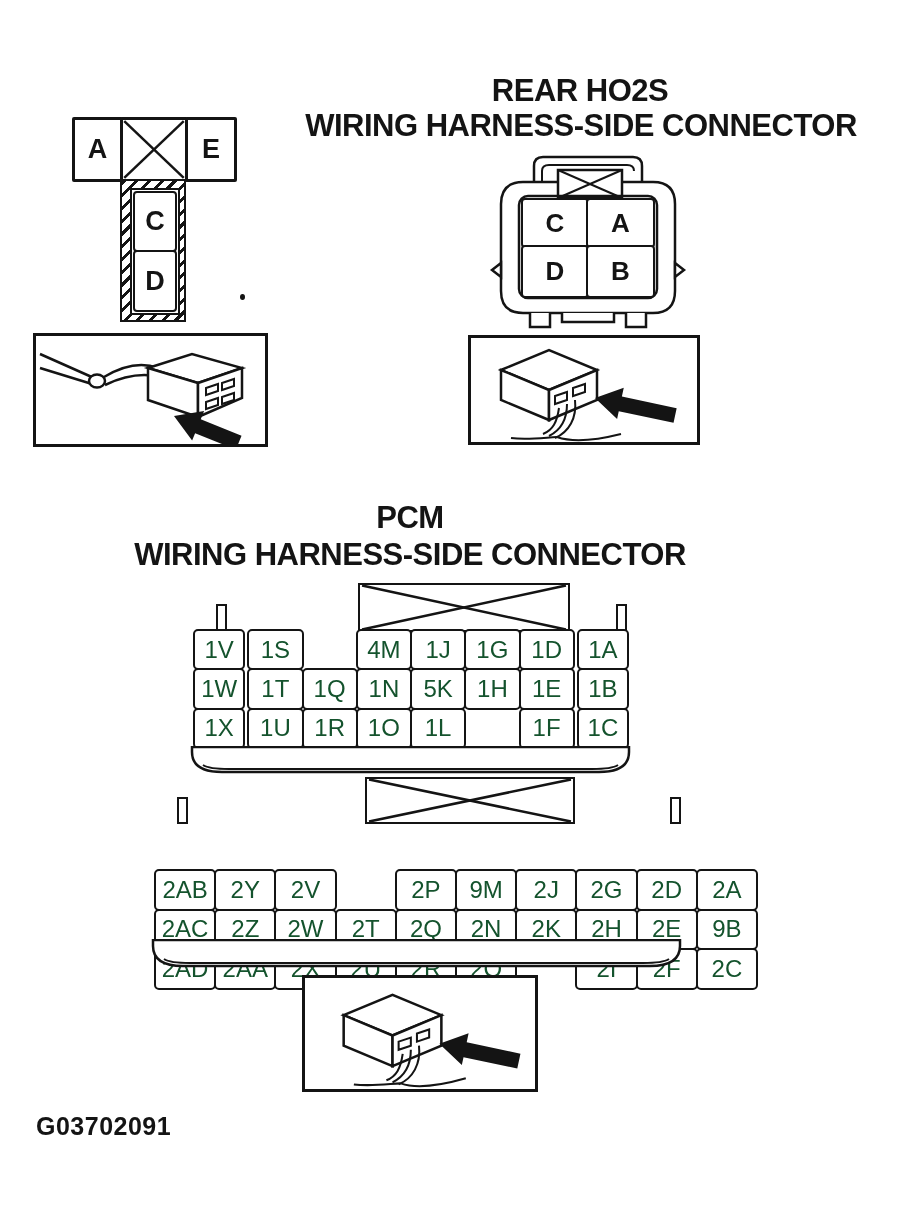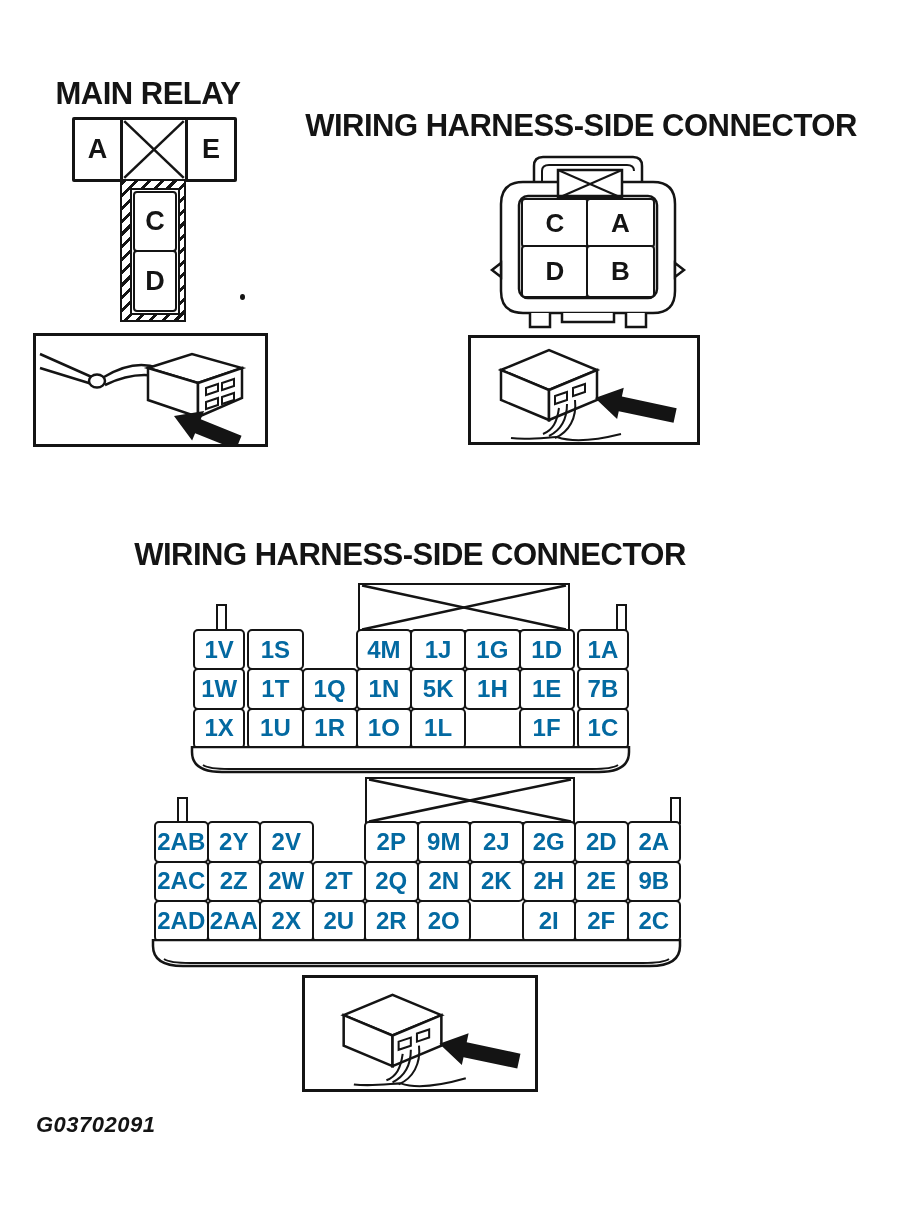--- a/index.html
+++ b/index.html
@@ -17,40 +17,39 @@
   .hatch { position:absolute; border:2px solid #141414;
            background:repeating-linear-gradient(135deg,#141414 0 3px,#fff 3px 9px); }
   .hback { position:absolute; background:#fff; border:2px solid #141414; }
   .dot { position:absolute; width:5px; height:6px; background:#141414; border-radius:50%; }
   .xbox { position:absolute; border:2.5px solid #141414; background:#fff; }
   .xbox svg, .xcell-svg { position:absolute; inset:0; width:100%; height:100%; display:block; }
   .pin { position:absolute; width:11px; border:2.5px solid #141414; background:#fff; }
   .pingrid { position:absolute; display:grid; }
   .gcell { margin:-1px; border:2.5px solid #141414; border-radius:5px; background:#fff;
            display:flex; align-items:center; justify-content:center;
-           font-size:24px; font-weight:bold; color:#0369a1; }
+           font-size:24px; font-weight:normal; color:#14532d; }
   .gcell.blank { border:none; background:transparent; border-radius:0; }
   .gapr { margin-right:3px; }
   .gapl { margin-left:3px; }
   .base { position:absolute; display:block; }
   .abox { position:absolute; border:3px solid #141414; background:#fff; }
   .abox svg { width:100%; height:100%; display:block; }
   .shell { position:absolute; display:block; }
   .ink  { stroke:#141414; stroke-width:2.5; fill:none; }
   .inkf { stroke:#141414; stroke-width:2.5; fill:#fff; }
   .ink2 { stroke:#141414; stroke-width:2; fill:none; }
   .fillb{ fill:#141414; stroke:none; }
-  .footer { position:absolute; font-weight:bold; font-size:22px; letter-spacing:0.5px;font-style:italic; }
+  .footer { position:absolute; font-weight:bold; font-size:25px; letter-spacing:0.5px; }
 </style>
 </head>
 <body>
 
 <div class="page">
 
-  <div class="title" style="left:38px; top:76px; width:220px;">MAIN RELAY</div>
 
   <div class="cellbox" style="left:72px; top:117px; width:51px; height:65px;">A</div>
   <div class="cellbox" style="left:120px; top:117px; width:68px; height:65px;">
     <svg class="xcell-svg" viewBox="0 0 100 100" preserveAspectRatio="none">
       <line class="ink" x1="2" y1="2" x2="98" y2="98" vector-effect="non-scaling-stroke"></line>
       <line class="ink" x1="98" y1="2" x2="2" y2="98" vector-effect="non-scaling-stroke"></line>
     </svg>
   </div>
   <div class="cellbox" style="left:185px; top:117px; width:52px; height:65px;">E</div>
 
@@ -74,20 +73,21 @@
       <path class="ink2" d="M170,52 v7 l12,-4 v-7 z"></path>
       <path class="ink2" d="M186,47 v7 l12,-4 v-7 z"></path>
       <path class="ink2" d="M170,66 v7 l12,-4 v-7 z"></path>
       <path class="ink2" d="M186,61 v7 l12,-4 v-7 z"></path>
       <g transform="translate(138,80) rotate(22)">
         <polygon class="fillb" points="0,0 26,-16 26,-7 70,-7 70,8 26,8 26,16"></polygon>
       </g>
     </svg>
   </div>
 
+  <div class="title" style="left:420px; top:73px; width:320px;">REAR HO2S</div>
   <div class="title" style="left:275px; top:108px; width:612px;">WIRING HARNESS-SIDE CONNECTOR</div>
 
   <svg class="shell" style="left:486px; top:148px;" width="204" height="186" viewBox="0 0 204 186">
     <path class="inkf" d="M48,34 V18 Q48,9 57,9 H147 Q156,9 156,18 V34"></path>
     <path class="ink2" d="M56,34 V23 Q56,17 63,17 H141 Q148,17 148,23"></path>
     <path class="inkf" d="M15,56 Q15,34 37,34 H167 Q189,34 189,56 V143 Q189,165 167,165 H37 Q15,165 15,143 Z" stroke-width="3"></path>
     <rect class="inkf" x="72" y="22" width="64" height="28"></rect>
     <line class="ink2" x1="72" y1="22" x2="136" y2="50"></line>
     <line class="ink2" x1="136" y1="22" x2="72" y2="50"></line>
     <polygon class="inkf" points="15,115 6,122 15,129"></polygon>
@@ -113,20 +113,21 @@
       <path class="ink2" d="M96,66 C96,82 90,92 78,98"></path>
       <path class="ink2" d="M104,62 C106,80 98,94 84,100"></path>
       <path class="ink2" d="M40,100 C55,102 70,100 86,99"></path>
       <path class="ink2" d="M86,99 C100,104 122,103 150,96"></path>
       <g transform="translate(124,60) rotate(12)">
         <polygon class="fillb" points="0,0 26,-16 26,-7 82,-7 82,8 26,8 26,16"></polygon>
       </g>
     </svg>
   </div>
 
+  <div class="title" style="left:310px; top:500px; width:200px;">PCM</div>
   <div class="title" style="left:104px; top:537px; width:612px;">WIRING HARNESS-SIDE CONNECTOR</div>
 
   <div class="xbox" style="left:358px; top:583px; width:212px; height:49px;">
     <svg viewBox="0 0 100 100" preserveAspectRatio="none">
       <line class="ink" x1="1" y1="1" x2="99" y2="99" vector-effect="non-scaling-stroke"></line>
       <line class="ink" x1="99" y1="1" x2="1" y2="99" vector-effect="non-scaling-stroke"></line>
     </svg>
   </div>
   <div class="pin" style="left:216px; top:604px; height:28px;"></div>
   <div class="pin" style="left:616px; top:604px; height:28px;"></div>
@@ -141,21 +142,21 @@
     <div class="gcell">1D</div>
     <div class="gcell gapl">1A</div>
 
     <div class="gcell gapr">1W</div>
     <div class="gcell">1T</div>
     <div class="gcell">1Q</div>
     <div class="gcell">1N</div>
     <div class="gcell">5K</div>
     <div class="gcell">1H</div>
     <div class="gcell">1E</div>
-    <div class="gcell gapl">7B</div>
+    <div class="gcell gapl">1B</div>
 
     <div class="gcell gapr">1X</div>
     <div class="gcell">1U</div>
     <div class="gcell">1R</div>
     <div class="gcell">1O</div>
     <div class="gcell">1L</div>
     <div class="gcell blank"></div>
     <div class="gcell">1F</div>
     <div class="gcell gapl">1C</div>
   </div>
@@ -167,21 +168,21 @@
 
   <div class="xbox" style="left:365px; top:777px; width:210px; height:47px;">
     <svg viewBox="0 0 100 100" preserveAspectRatio="none">
       <line class="ink" x1="1" y1="1" x2="99" y2="99" vector-effect="non-scaling-stroke"></line>
       <line class="ink" x1="99" y1="1" x2="1" y2="99" vector-effect="non-scaling-stroke"></line>
     </svg>
   </div>
   <div class="pin" style="left:177px; top:797px; height:27px;"></div>
   <div class="pin" style="left:670px; top:797px; height:27px;"></div>
 
-  <div class="pingrid" style="left:155px; top:822px; width:525px; height:119px; grid-template-columns:repeat(10,1fr); grid-template-rows:repeat(3,1fr);">
+  <div class="pingrid" style="left:155px; top:870px; width:602px; height:119px; grid-template-columns:repeat(10,1fr); grid-template-rows:repeat(3,1fr);">
     <div class="gcell">2AB</div>
     <div class="gcell">2Y</div>
     <div class="gcell">2V</div>
     <div class="gcell blank"></div>
     <div class="gcell">2P</div>
     <div class="gcell">9M</div>
     <div class="gcell">2J</div>
     <div class="gcell">2G</div>
     <div class="gcell">2D</div>
     <div class="gcell">2A</div>

